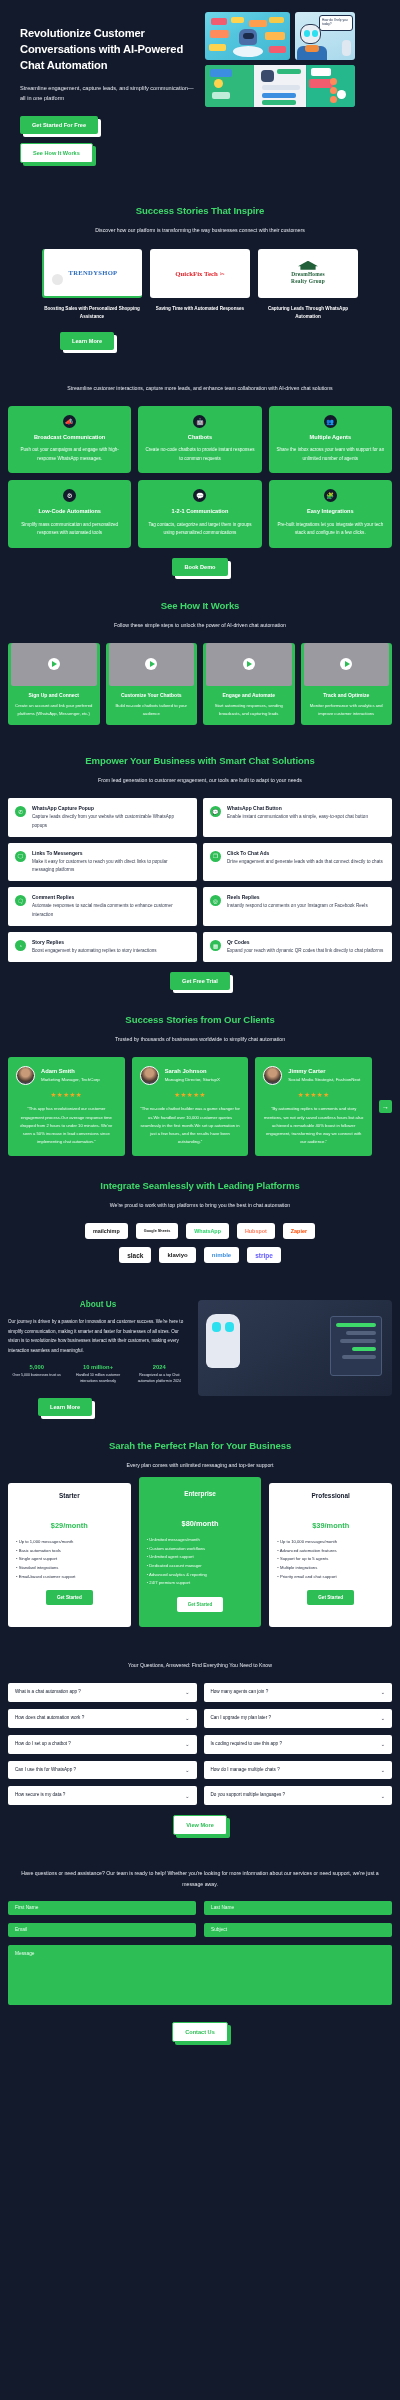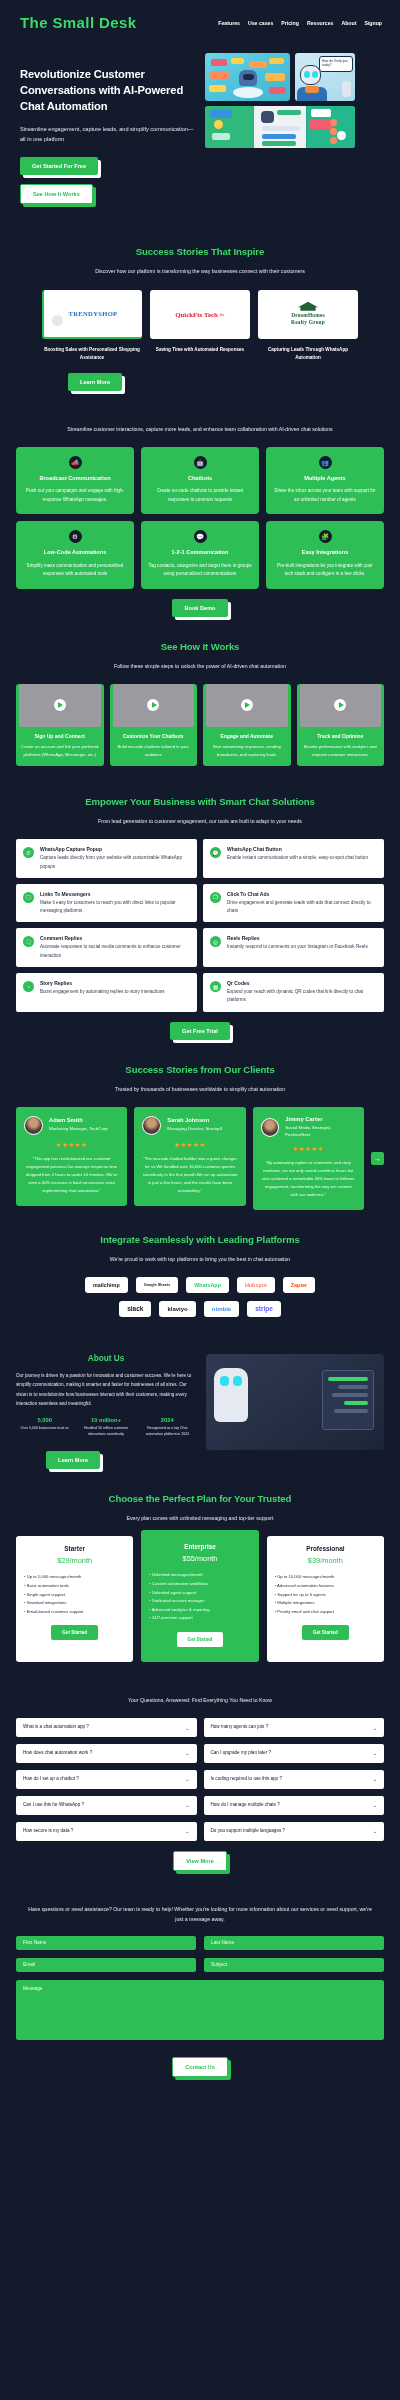--- a/index.html
+++ b/index.html
@@ -37,21 +37,21 @@
   }
   .hero-right { flex:1; display:flex; flex-direction:column; gap:5px; }
   .hero-row { display:flex; gap:5px; }
   .img-a,.img-b,.img-c { border-radius:3px; overflow:hidden; }
   .img-a { width:85px; height:48px; background:linear-gradient(150deg,#6FD6E8,#53C6DE 40%,#3FB6CF); position:relative; }
   .img-b { width:60px; height:48px; background:linear-gradient(160deg,#CFEAF5,#A9D9EC); position:relative; }
   .img-c { width:150px; height:42px; background:linear-gradient(120deg,#2FB97A,#27AE8F 45%,#1FA38A); position:relative; }
   .bubble { position:absolute; border-radius:2px; }
 
   
-  .section { padding:0 16px; }
+  .section { padding:0 8px; }
   .sec-title { text-align:center; color:#3ED86A; font-size:9.6px; font-weight:700; letter-spacing:-.1px; }
   .sec-sub { text-align:center; font-size:5.2px; color:#E7EAF2; margin-top:9px; line-height:1.95; padding:0 22px; }
 
   
   .stories { display:flex; gap:8px; justify-content:center; margin-top:13px; }
   .story { width:100px; }
   .story-card {
     background:#fff; height:49px; border-radius:3px;
     display:flex; align-items:center; justify-content:center; position:relative; overflow:hidden;
   }
@@ -121,21 +121,21 @@
   .stat .lbl { font-size:3.5px; line-height:1.7; margin-top:3px; color:#DDE2EE; }
   .about-img { flex:1; height:96px; border-radius:4px; background:linear-gradient(145deg,#2F3A52,#1C2538);
                position:relative; overflow:hidden; }
 
   
   .plans { display:flex; gap:8px; margin-top:13px; align-items:stretch; }
   .plan { flex:1; background:#fff; border-radius:3px; padding:9px 8px 11px; color:#131A2B; }
   .plan.feat { background:#2DBE55; color:#fff; margin-top:-6px; padding-top:13px; padding-bottom:15px; }
   .plan h4 { font-size:6.4px; font-weight:700; text-align:center; color:#131A2B; }
   .plan.feat h4 { color:#fff; }
-  .price { text-align:center; font-size:7.4px; font-weight:400; color:#2DBE55; margin-top:4px; }
+  .price { text-align:center; font-size:7.4px; font-weight:700; color:#2DBE55; margin-top:22px; }
   .plan.feat .price { color:#fff; }
   .plan ul { list-style:none; margin-top:8px; }
   .plan li { font-size:4.2px; line-height:2.05; color:#2A3142; }
   .plan.feat li { color:#F2FFF6; }
   .plan li::before { content:"• "; }
   .plan-btn { display:block; margin:9px auto 0; background:#2DBE55; color:#fff; border:none;
               font-size:4.6px; font-weight:700; padding:5px 11px; border-radius:2px; cursor:pointer; }
   .plan.feat .plan-btn { background:#fff; color:#2DBE55; }
 
   
@@ -155,31 +155,20 @@
          padding:6px 7px; color:#fff; font-size:4.8px; font-family:"Liberation Sans",sans-serif; resize:none; }
   .fta::placeholder { color:#EAFFF0; }
 
   .sp-24 { height:24px; } .sp-30 { height:30px; } .sp-18 { height:18px; }
 </style>
 </head>
 <body>
 
 <div class="page">
 
-  <div class="nav">
-    <div class="logo">The Small Desk</div>
-    <div class="nav-links">
-      <a>Features</a>
-      <a>Use cases</a>
-      <a>Pricing</a>
-      <a>Resources</a>
-      <a>About</a>
-      <a>Signup</a>
-    </div>
-  </div>
 
   <div class="hero">
     <div class="hero-left">
       <div class="hero-h1">Revolutionize Customer Conversations with AI-Powered Chat Automation</div>
       <div class="hero-sub">Streamline engagement, capture leads, and simplify communication—all in one platform</div>
       <div class="btns">
         <button class="btn-primary">Get Started  For Free</button>
         <button class="btn-outline">See How It Works</button>
       </div>
     </div>
@@ -516,38 +505,38 @@
         <div style="position:absolute;right:16px;top:39px;width:36px;height:4px;background:#55627E;border-radius:2px;"></div>
         <div style="position:absolute;right:16px;top:47px;width:24px;height:4px;background:#3ED86A;border-radius:2px;"></div>
         <div style="position:absolute;right:16px;top:55px;width:34px;height:4px;background:#55627E;border-radius:2px;"></div>
       </div>
     </div>
   </div>
 
   <div class="sp-24"></div>
 
   <div class="section">
-    <div class="sec-title">Choose the Perfect Plan for Your Trusted</div>
+    <div class="sec-title">Sarah the Perfect Plan for Your Business</div>
     <div class="sec-sub">Every plan comes with unlimited messaging and top-tier support</div>
     <div class="plans">
       <div class="plan">
         <h4>Starter</h4>
         <div class="price">$29/month</div>
         <ul>
           <li>Up to 1,000 messages/month</li>
           <li>Basic automation tools</li>
           <li>Single agent support</li>
           <li>Standard integrations</li>
           <li>Email-based customer support</li>
         </ul>
         <button class="plan-btn">Get Started</button>
       </div>
       <div class="plan feat">
         <h4>Enterprise</h4>
-        <div class="price">$55/month</div>
+        <div class="price">$80/month</div>
         <ul>
           <li>Unlimited messages/month</li>
           <li>Custom automation workflows</li>
           <li>Unlimited agent support</li>
           <li>Dedicated account manager</li>
           <li>Advanced analytics &amp; reporting</li>
           <li>24/7 premium support</li>
         </ul>
         <button class="plan-btn">Get Started</button>
       </div>

